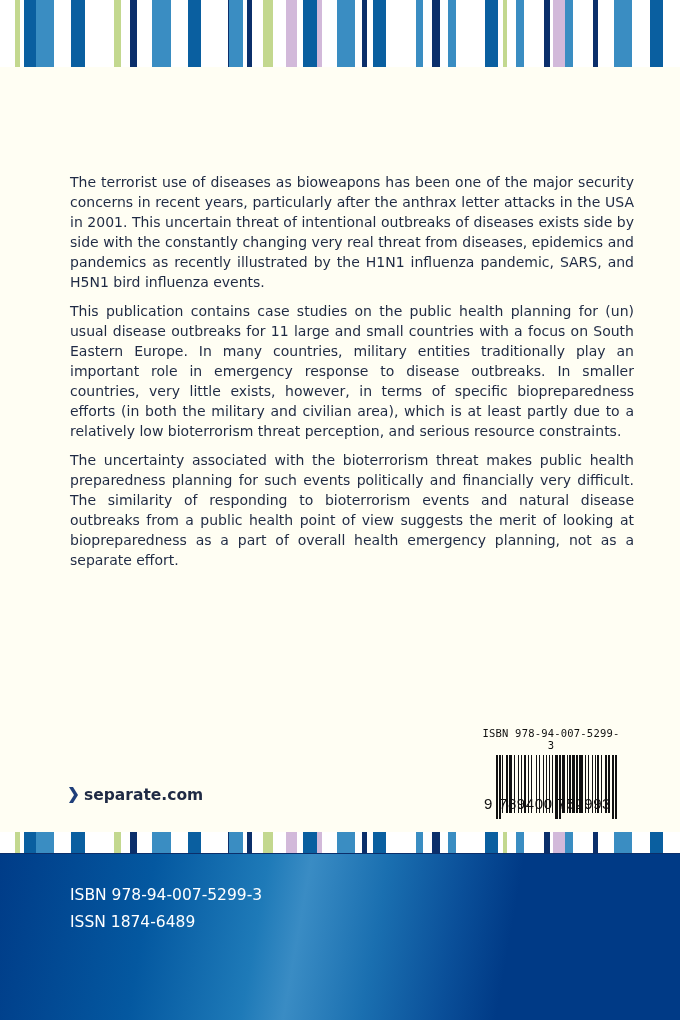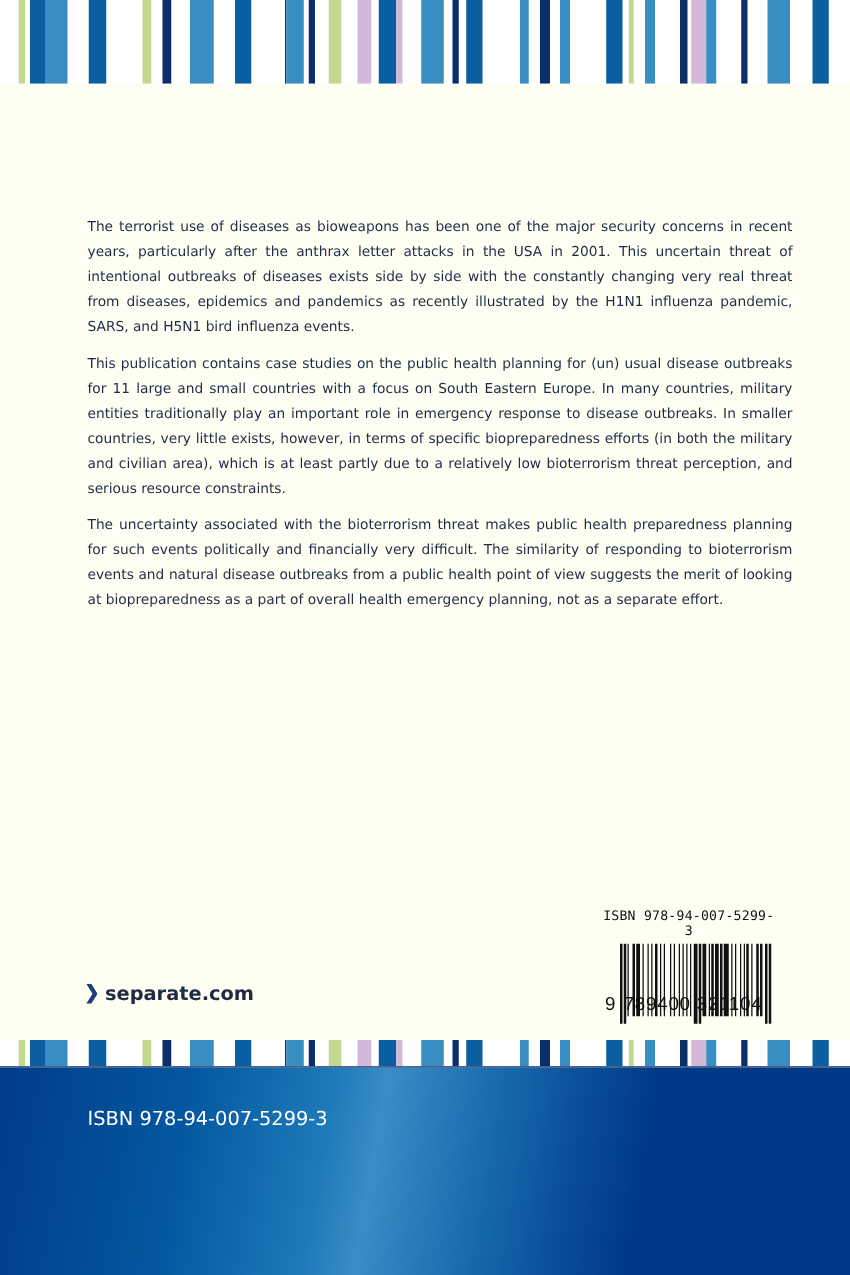--- a/index.html
+++ b/index.html
@@ -12,21 +12,21 @@
   .stripe-band {
     position: absolute; left: 0; width: 680px; background: #ffffff;
     overflow: hidden;
   }
   .stripe-band.top { top: 0; height: 67px; }
   .stripe-band.bottom { top: 832px; height: 21px; }
   .stripe { position: absolute; top: 0; bottom: 0; }
 
   .body-text {
     position: absolute; left: 70px; top: 172px; width: 564px;
-    color: #1f2a44; font-size: 11px; line-height: 20px;
+    color: #1f2a44; font-size: 14px; line-height: 20px;
     text-align: justify;
   }
   .body-text p { margin: 0 0 9px 0; }
 
   .springer-link {
     position: absolute; left: 68px; top: 786px;
     display: flex; align-items: center; gap: 6px;
     color: #1f2a44; font-weight: bold; font-size: 15.5px;
     text-decoration: none;
   }
@@ -133,21 +133,21 @@
       <span style="left: 95.6px; width: 1.2px; height: 58px;"></span>
       <span style="left: 98.6px; width: 1.2px; height: 58px;"></span>
       <span style="left: 101.2px; width: 1.6px; height: 58px;"></span>
       <span style="left: 104.6px; width: 1.2px; height: 58px;"></span>
       <span style="left: 109.4px; width: 1.2px; height: 58px;"></span>
       <span style="left: 112.4px; width: 1.2px; height: 58px;"></span>
       <span style="left: 116.4px; width: 1.2px; height: 64px;"></span>
       <span style="left: 119.4px; width: 1.2px; height: 64px;"></span>
     </div>
   <div class="barcode-digits">
-    <span class="first">9</span><span>789400 321104</span>
+    <span class="first">9</span><span>789400 752993</span>
   </div>
 </div>
 
 <a class="springer-link">
   <svg viewBox="0 0 10 16">
     <path d="M1 0 L5 0 L10 8 L5 16 L1 16 L6 8 Z" fill="#1f3f7a"></path>
   </svg>
   <span>separate.com</span>
 </a>
 
@@ -180,14 +180,15 @@
     <div class="stripe" style="left: 553px; width: 12px; background: rgb(210, 185, 218);"></div>
     <div class="stripe" style="left: 565px; width: 8px; background: rgb(58, 141, 194);"></div>
     <div class="stripe" style="left: 593px; width: 5px; background: rgb(11, 47, 107);"></div>
     <div class="stripe" style="left: 614px; width: 18px; background: rgb(58, 141, 194);"></div>
     <div class="stripe" style="left: 650px; width: 13px; background: rgb(10, 95, 160);"></div>
   </div>
 
 <div class="footer-band">
   <div class="footer-text">
     <div>ISBN 978-94-007-5299-3</div>
+    <div>ISSN 1874-6489</div>
   </div>
 </div>
 
 </body></html>

